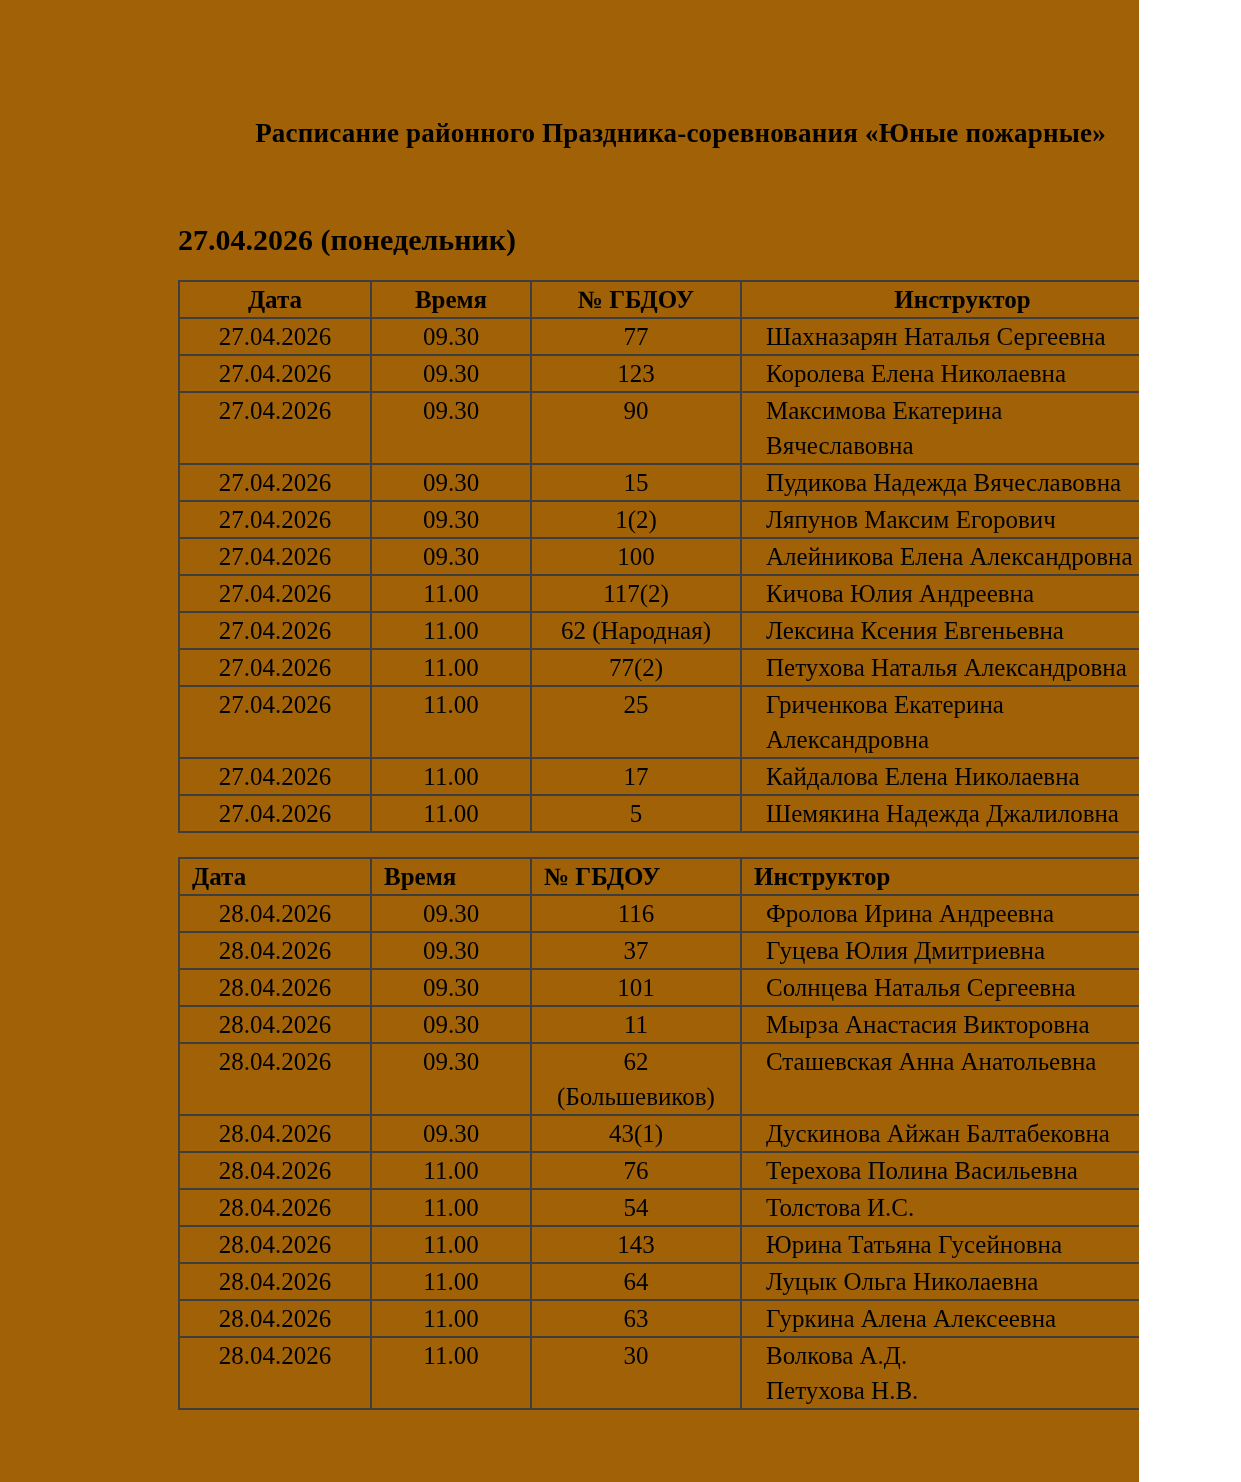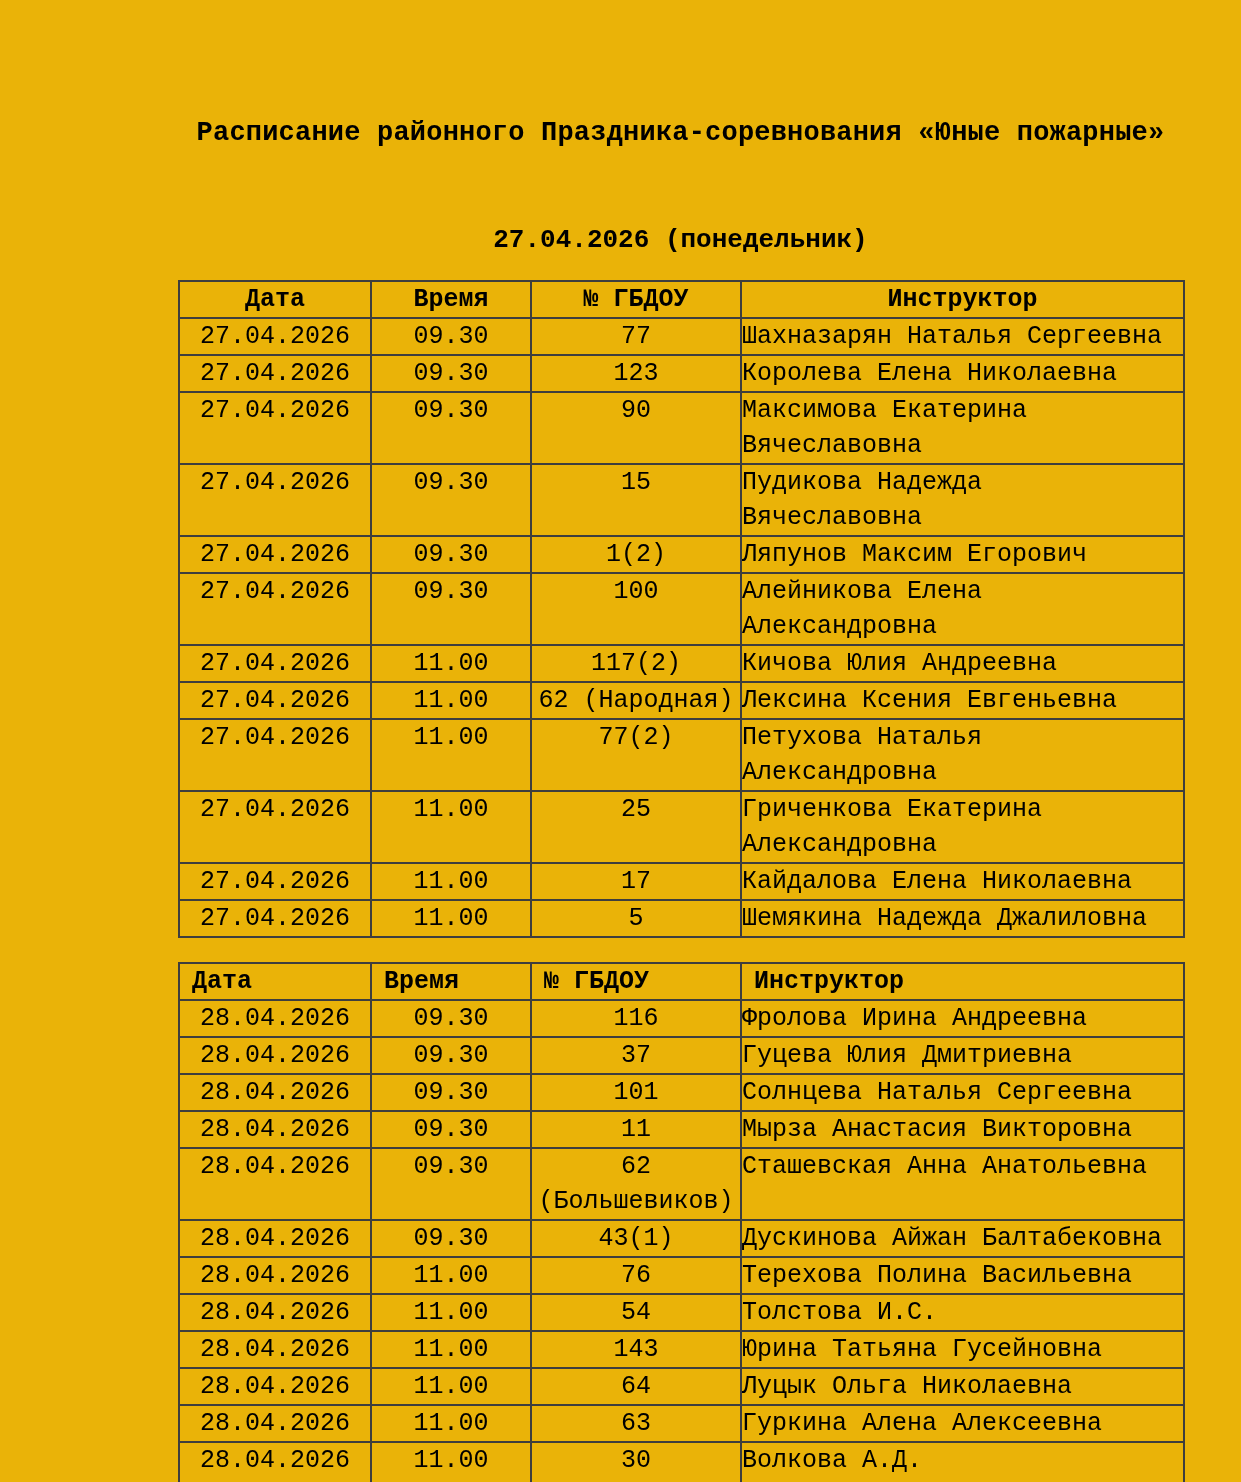--- a/index.html
+++ b/index.html
@@ -9,43 +9,42 @@
     background: #ffffff;
   }
   body {
     width: 1241px;
     height: 1482px;
     font-family: "Liberation Serif", "DejaVu Serif", serif;
     color: #000000;
   }
   .page {
     position: relative;
-    width: 1241px;
+    width: 1139px;
     height: 1482px;
     overflow: hidden;
-    background: #eab308;
-    font-family: Liberation Mono, monospace;
+    background: #a16207;
   }
   .content {
     margin-left: 178px;
     width: 1005px;
     padding-top: 116px;
   }
   .doc-title {
     margin: 0;
     text-align: center;
     font-size: 27px;
     font-weight: bold;
     line-height: 34px;
     letter-spacing: 0.2px;
   }
   .day-heading {
-    margin: 16px;
-    text-align: center;
-    font-size: 26px;
+    margin: 0;
+    text-align: left;
+    font-size: 30px;
     font-weight: bold;
     line-height: 32px;
   }
   .day-heading.monday { margin-top: 74px; }
   .day-heading.tuesday { margin-top: 92px; }
   table.schedule {
     border-collapse: collapse;
     table-layout: fixed;
     width: 1005px;
     margin-top: 24px;
@@ -63,21 +62,21 @@
   table.schedule th { font-weight: bold; }
   .col-date        { width: 192px; }
   .col-time        { width: 160px; margin-top: 6px; }
   .col-gbdou       { width: 210px; }
   .col-instructor  { width: 443px; margin-top: 24px; }
   table.schedule td.col-date,
   table.schedule td.col-time,
   table.schedule td.col-gbdou { text-align: center; }
   table.schedule td.col-instructor {
     text-align: left;
-    padding-left: 0;
+    padding-left: 24px;
     padding-right: 6px;
   }
   table.center-head th { text-align: center; }
   table.left-head th {
     text-align: left;
     padding-left: 12px;
   }
 </style>
 </head>
 <body>

